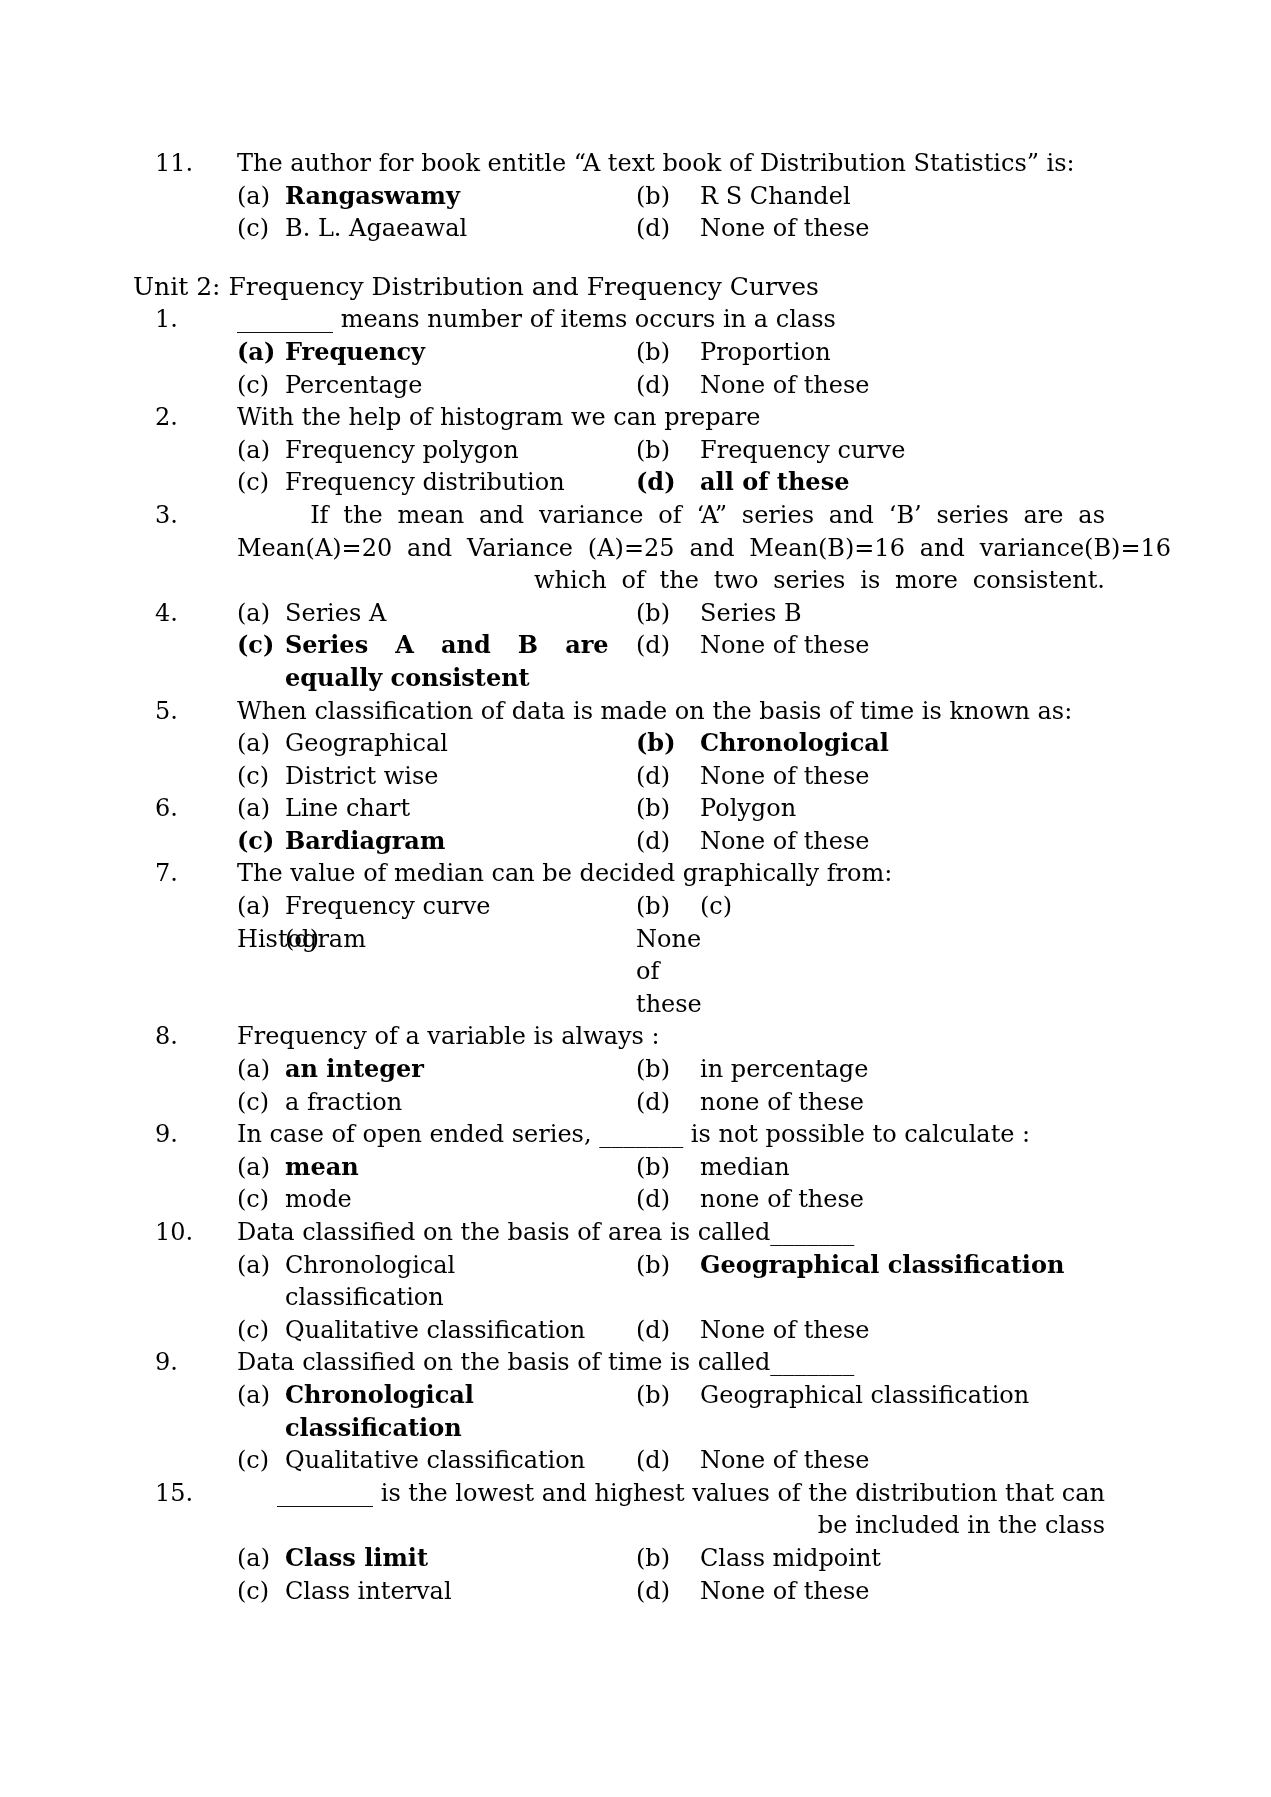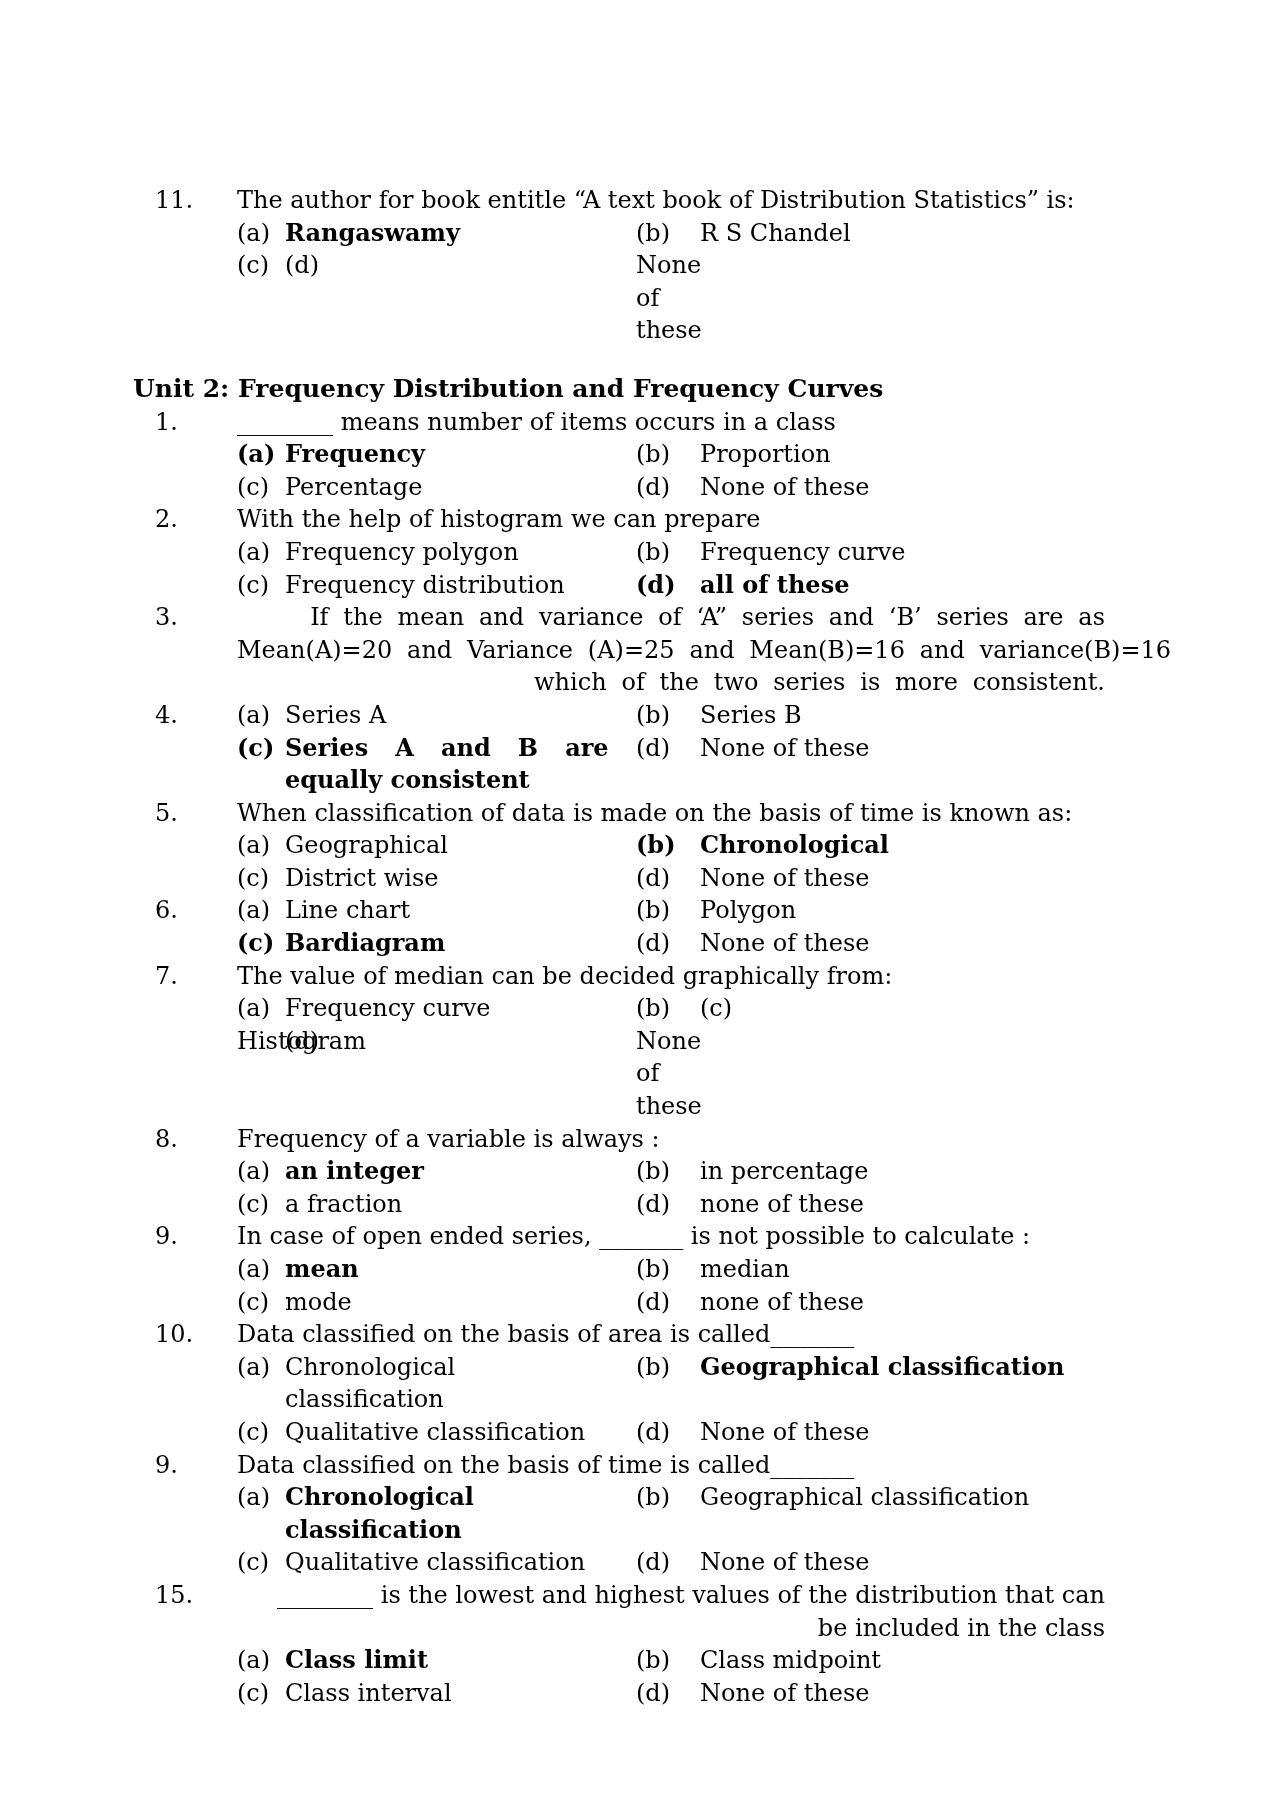--- a/index.html
+++ b/index.html
@@ -11,24 +11,23 @@
     color:#000000;
     font-family:"DejaVu Serif","Liberation Serif",serif;
     font-size:24px;
     line-height:32.6px;
     overflow:hidden;
   }
   .content {
     position:absolute;
     left:133px; top:147px;
     width:972px;
-    margin-top:37px;
   }
   .section-heading {
-    font-weight:bold;
+    font-weight:normal;
     font-size:25px;
     margin:26px 0 0 0;
   }
   .question {
     display:grid;
     grid-template-columns:104px 1fr;
     align-items:start;
   }
   .q-num { padding-left:22px; }
   .q-body { min-width:0; }
@@ -56,20 +55,21 @@
           <div class="question">
             <div class="q-num">11.</div>
             <div class="q-body">
               <div class="q-text">The author for book entitle “A text book of Distribution Statistics” is:</div>
               <div class="opts">
                 <div class="opt-letter">(a)</div>
                 <div class="opt-text bold">Rangaswamy</div>
                 <div class="opt-letter">(b)</div>
                 <div class="opt-text">R S Chandel</div>
                 <div class="opt-letter">(c)</div>
+                <div class="opt-text">B. L. Agaeawal</div>
                 <div class="opt-letter">(d)</div>
                 <div class="opt-text">None of these</div>
               </div>
             </div>
           </div>
         </div>
         <div class="section">
           <div class="section-heading">Unit 2: Frequency Distribution and Frequency Curves</div>
           <div class="question">
             <div class="q-num">1.</div>

